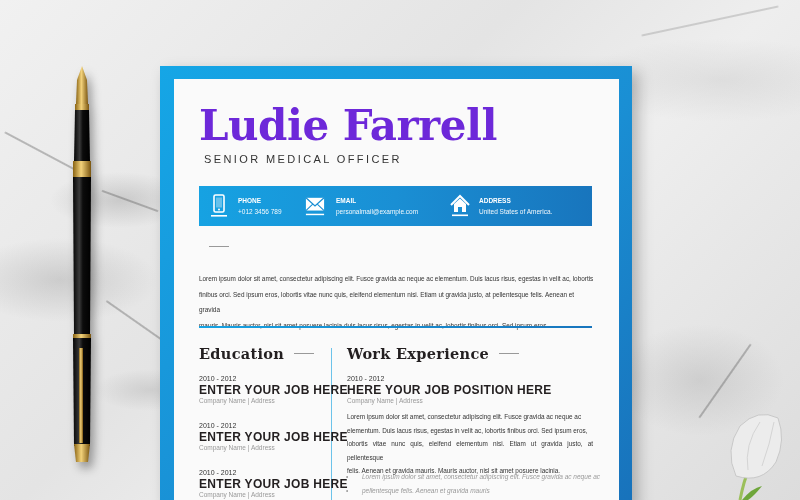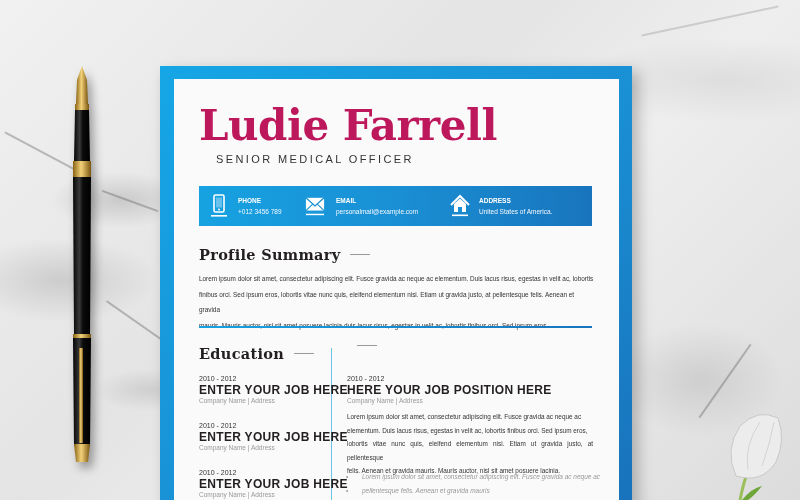--- a/index.html
+++ b/index.html
@@ -28,25 +28,25 @@
     position: absolute; left: 160px; top: 66px; width: 472px; height: 440px;
     background: linear-gradient(135deg, #15a6e6 0%, #1a8fd4 55%, #1872bb 100%);
     box-shadow: 6px 6px 14px rgba(0,0,0,0.25);
   }
   .paper {
     position: absolute; left: 174px; top: 79px; width: 445px; height: 430px;
     background: #fafafa;
   }
   .name {
     position: absolute; left: 199px; top: 98px;
-    font-family: "DejaVu Serif", serif; font-weight: bold; font-size: 42px; color: #be185d;
+    font-family: "DejaVu Serif", serif; font-weight: bold; font-size: 42px; color: #6d28d9;
     letter-spacing: -0.5px; line-height: 56px;
   }
   .title {
-    position: absolute; left: 216px; top: 153px;
+    position: absolute; left: 204px; top: 153px;
     font-size: 11px; letter-spacing: 2.4px; color: #333; text-transform: uppercase;
   }
   .contact-bar {
     position: absolute; left: 199px; top: 186px; width: 393px; height: 40px;
     background: linear-gradient(90deg, #16a2e2 0%, #1a8fd4 50%, #1875bd 100%);
     display: flex; align-items: center;
   }
   .contact-item { position: absolute; top: 0; height: 40px; display: flex; align-items: center; }
   .contact-icon { width: 20px; height: 24px; display: flex; align-items: center; justify-content: center; }
   .contact-text { margin-left: 14px; color: #fff; }
@@ -159,21 +159,20 @@
         </svg>
     </span>
     <div class="contact-text" style="margin-left:9px;">
       <div class="contact-label">ADDRESS</div>
       <div class="contact-value">United States of America.</div>
     </div>
   </div>
 </div>
 
 <div class="section-title" style="left:199px;top:246px;">
-  <span>Profile Summary</span>
     <span class="rule"></span>
 </div>
 <div class="para" style="left:199px;top:271px;width:395px;">
   <div>Lorem ipsum dolor sit amet, consectetur adipiscing elit. Fusce gravida ac neque ac elementum. Duis lacus risus, egestas in velit ac, lobortis</div>
   <div>finibus orci. Sed ipsum eros, lobortis vitae nunc quis, eleifend elementum nisi. Etiam ut gravida justo, at pellentesque felis. Aenean et gravida</div>
   <div>mauris. Mauris auctor, nisl sit amet posuere lacinia duis lacus risus, egestas in velit ac, lobortis finibus orci. Sed ipsum eros.</div>
 </div>
 
 <div class="divider"></div>
 <div class="vdivider"></div>
@@ -189,20 +188,21 @@
 
 <div class="entry-date" style="left:199px;top:422px;">2010 - 2012</div>
 <div class="entry-role" style="left:199px;top:430px;">ENTER YOUR JOB HERE</div>
 <div class="entry-company" style="left:199px;top:444px;">Company Name |  Address</div>
 
 <div class="entry-date" style="left:199px;top:469px;">2010 - 2012</div>
 <div class="entry-role" style="left:199px;top:477px;">ENTER YOUR JOB HERE</div>
 <div class="entry-company" style="left:199px;top:491px;">Company Name |  Address</div>
 
 <div class="section-title" style="left:347px;top:345px;">
+  <span>Work Experience</span>
     <span class="rule"></span>
 </div>
 
 <div class="entry-date" style="left:347px;top:375px;">2010 - 2012</div>
 <div class="entry-role" style="left:347px;top:383px;">HERE YOUR JOB POSITION HERE</div>
 <div class="entry-company" style="left:347px;top:397px;">Company Name |  Address</div>
 
 <div class="para" style="left:347px;top:410px;width:246px;line-height:13.5px;text-align:justify;">
   <div>Lorem ipsum dolor sit amet, consectetur adipiscing elit. Fusce gravida ac neque ac</div>
   <div>elementum. Duis lacus risus, egestas in velit ac, lobortis finibus orci. Sed ipsum eros,</div>

